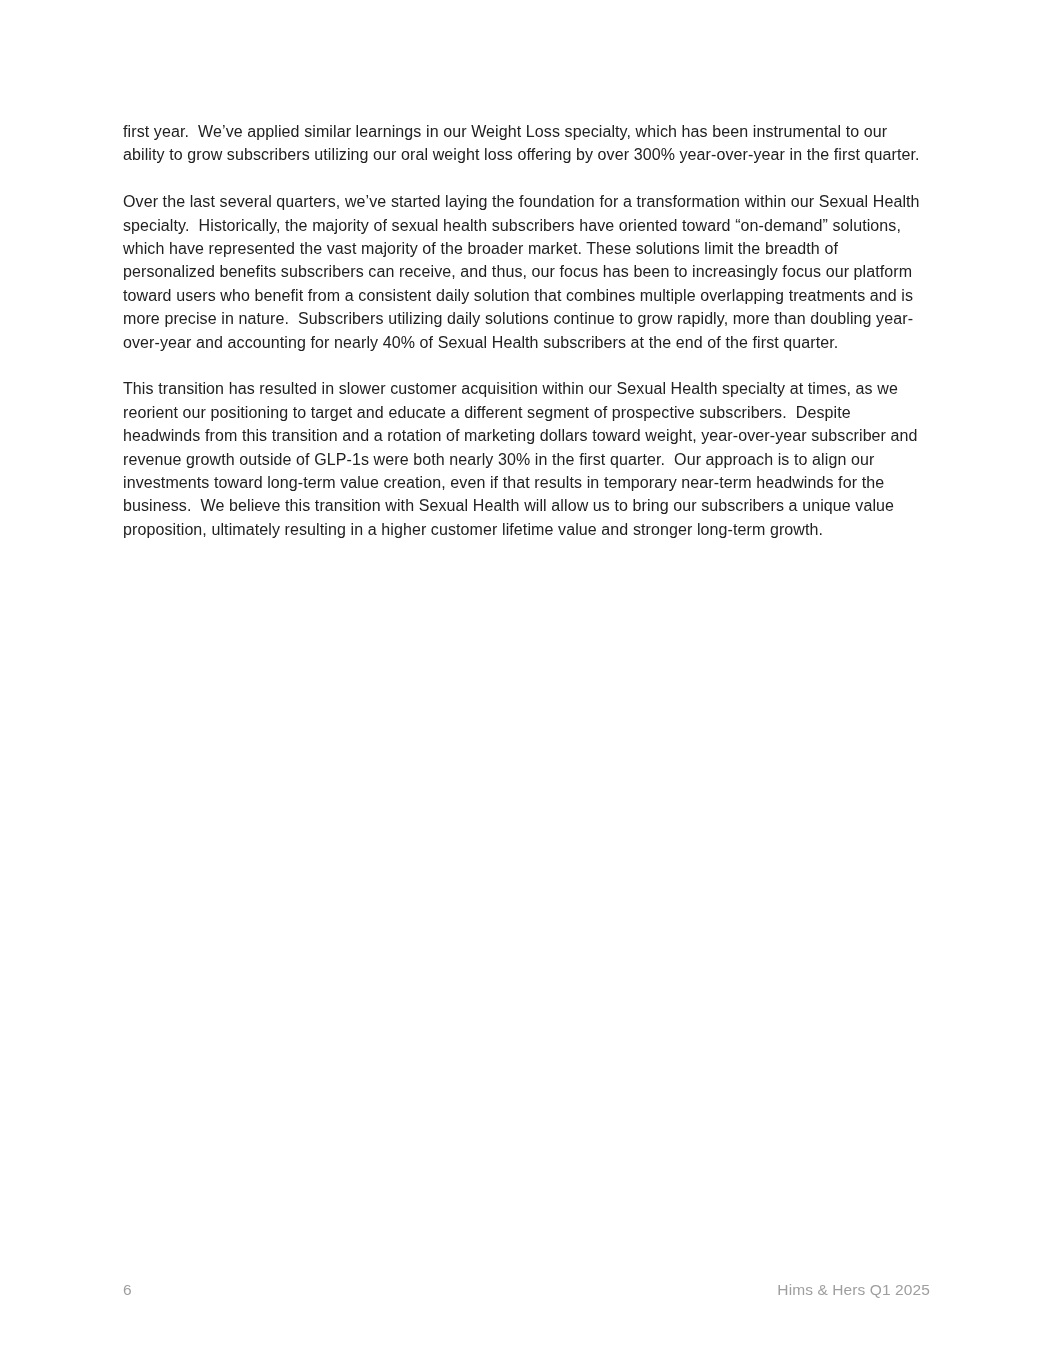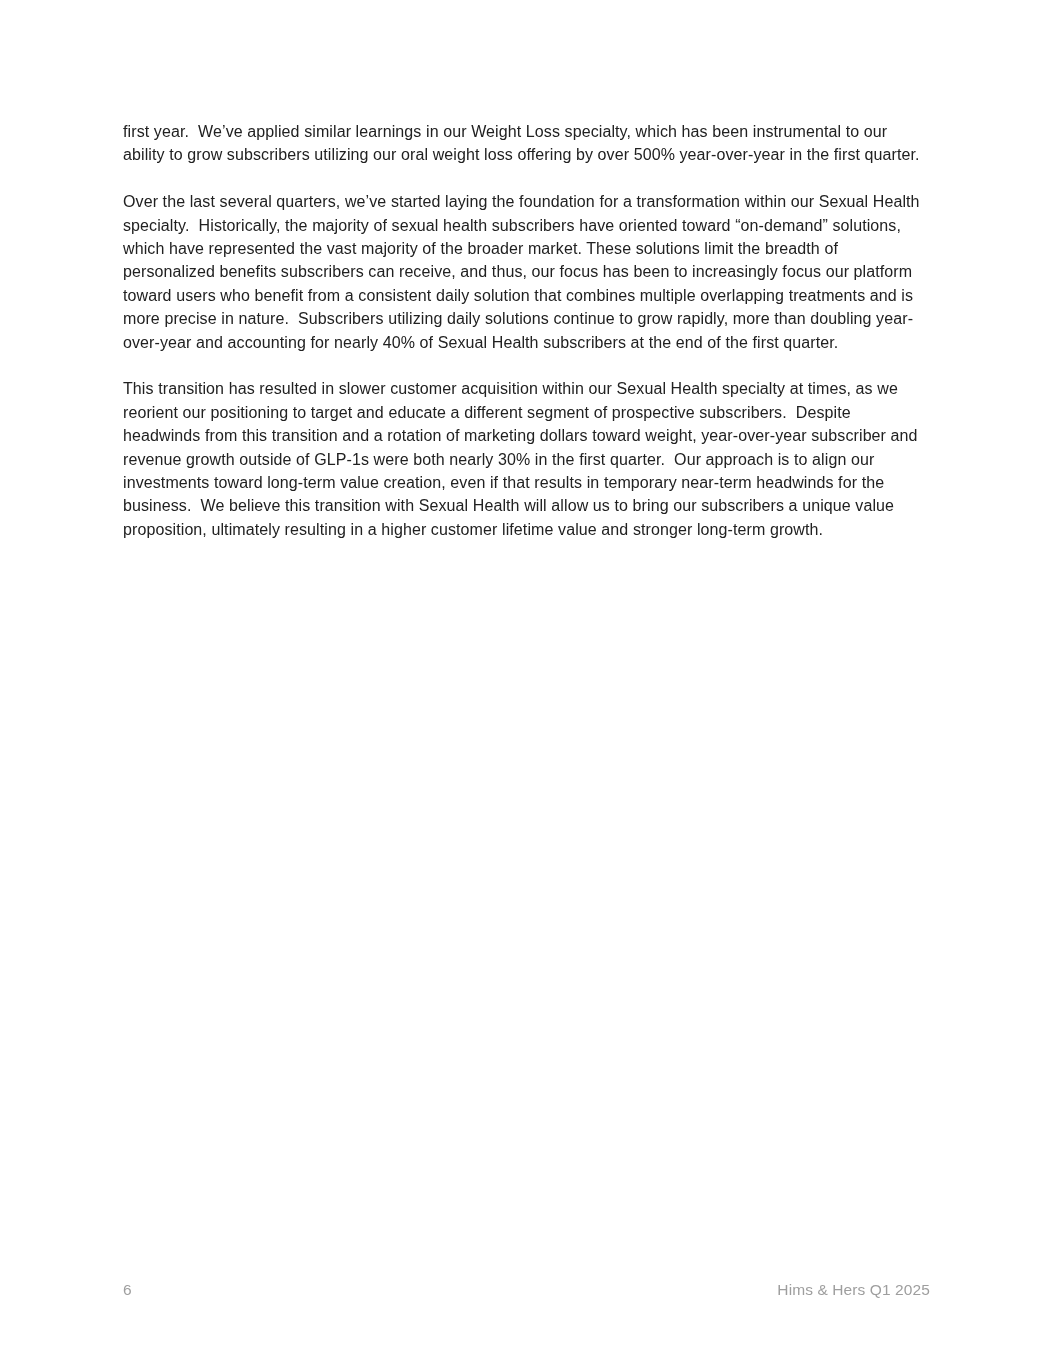--- a/index.html
+++ b/index.html
@@ -41,21 +41,21 @@
     color: #9e9e9e;
     letter-spacing: 0.1px;
   }
 </style>
 </head>
 <body>
 
 <div class="page">
 
   <div class="content">
-    <p>first year.  We’ve applied similar learnings in our Weight Loss specialty, which has been instrumental to our ability to grow subscribers utilizing our oral weight loss offering by over 500% year-over-year in the first quarter.</p>
+    <p>first year.  We’ve applied similar learnings in our Weight Loss specialty, which has been instrumental to our ability to grow subscribers utilizing our oral weight loss offering by over 300% year-over-year in the first quarter.</p>
     <p>Over the last several quarters, we’ve started laying the foundation for a transformation within our Sexual Health specialty.  Historically, the majority of sexual health subscribers have oriented toward “on-demand” solutions, which have represented the vast majority of the broader market. These solutions limit the breadth of personalized benefits subscribers can receive, and thus, our focus has been to increasingly focus our platform toward users who benefit from a consistent daily solution that combines multiple overlapping treatments and is more precise in nature.  Subscribers utilizing daily solutions continue to grow rapidly, more than doubling year-over-year and accounting for nearly 40% of Sexual Health subscribers at the end of the first quarter.</p>
     <p>This transition has resulted in slower customer acquisition within our Sexual Health specialty at times, as we reorient our positioning to target and educate a different segment of prospective subscribers.  Despite headwinds from this transition and a rotation of marketing dollars toward weight, year-over-year subscriber and revenue growth outside of GLP-1s were both nearly 30% in the first quarter.  Our approach is to align our investments toward long-term value creation, even if that results in temporary near-term headwinds for the business.  We believe this transition with Sexual Health will allow us to bring our subscribers a unique value proposition, ultimately resulting in a higher customer lifetime value and stronger long-term growth.</p>
   </div>
 
   <div class="footer">
     <span>6</span>
     <span>Hims &amp; Hers Q1 2025</span>
   </div>
 
 </div>

